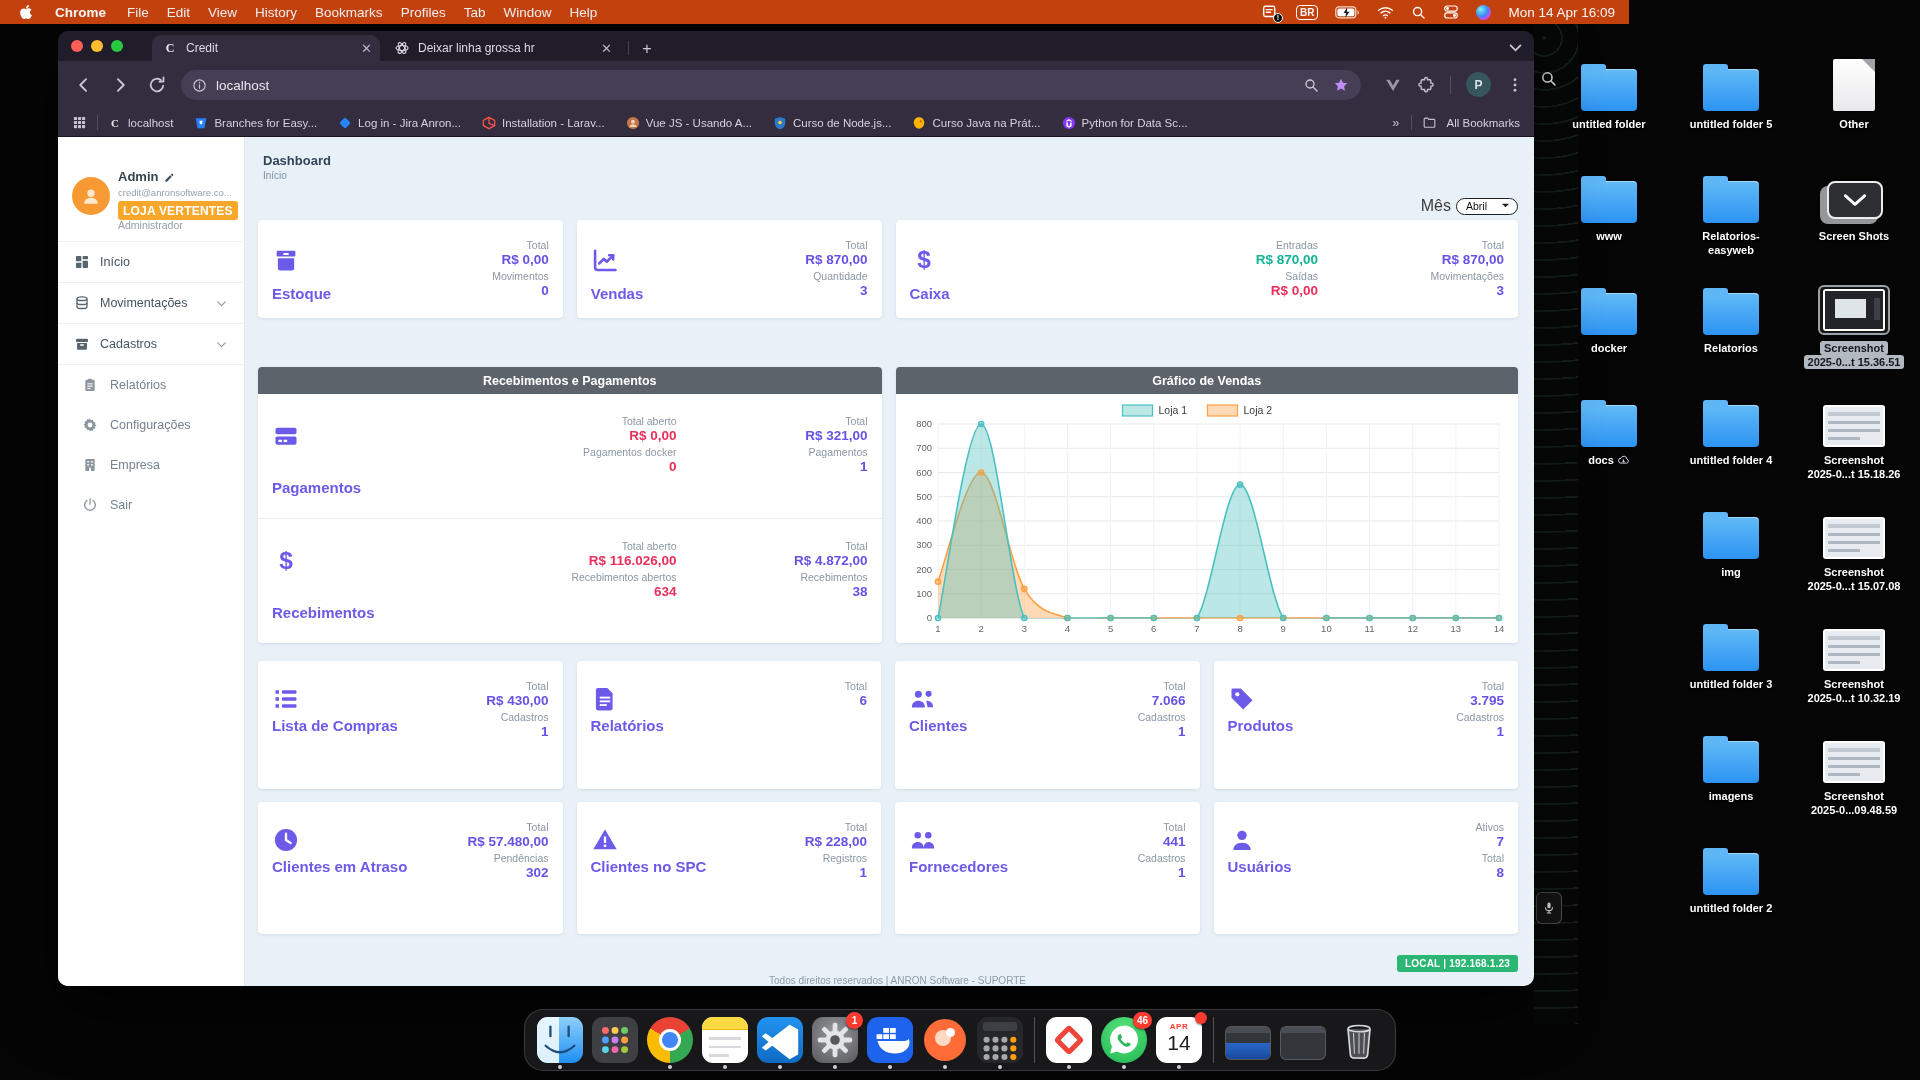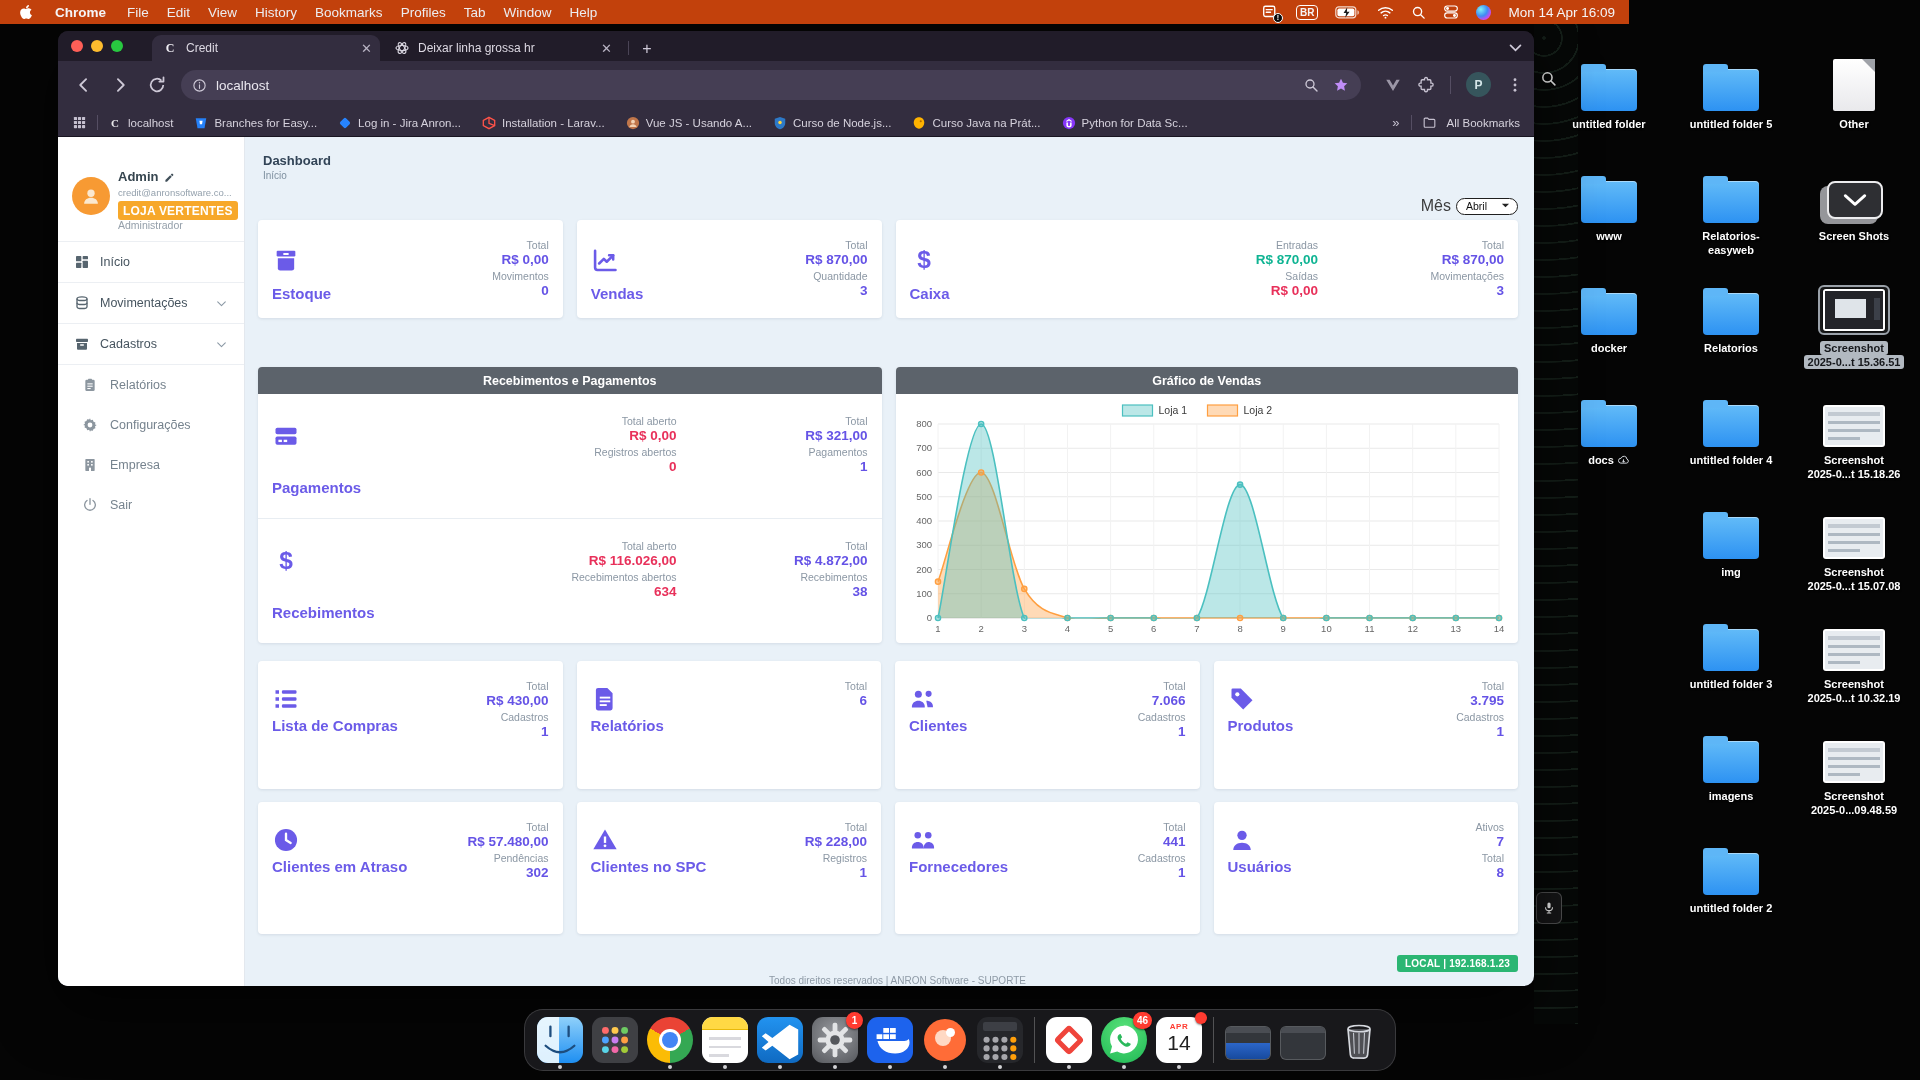--- a/index.html
+++ b/index.html
@@ -817,21 +817,21 @@
                       <rect x="3" y="5" width="18" height="5.5" rx="1.5"></rect>
                       <rect x="3" y="12.5" width="18" height="7" rx="1.5"></rect>
                       <rect x="5.5" y="15.2" width="3" height="2" fill="#fff"></rect>
                       <rect x="10" y="15.2" width="3" height="2" fill="#fff"></rect>
                     </g>
                   </svg></span>
                 <div class="clabel">Pagamentos</div>
                 <div class="stat-col cM">
                   <div class="stat-label">Total aberto</div>
                   <div class="stat-value v-red">R$ 0,00</div>
-                  <div class="stat-label">Registros abertos</div>
+                  <div class="stat-label">Pagamentos docker</div>
                   <div class="stat-value v-red">0</div>
                 </div>
                 <div class="stat-col cR">
                   <div class="stat-label">Total</div>
                   <div class="stat-value v-purple">R$ 321,00</div>
                   <div class="stat-label">Pagamentos</div>
                   <div class="stat-value v-purple">1</div>
                 </div>
               </div>
               <div class="pdiv"></div>

